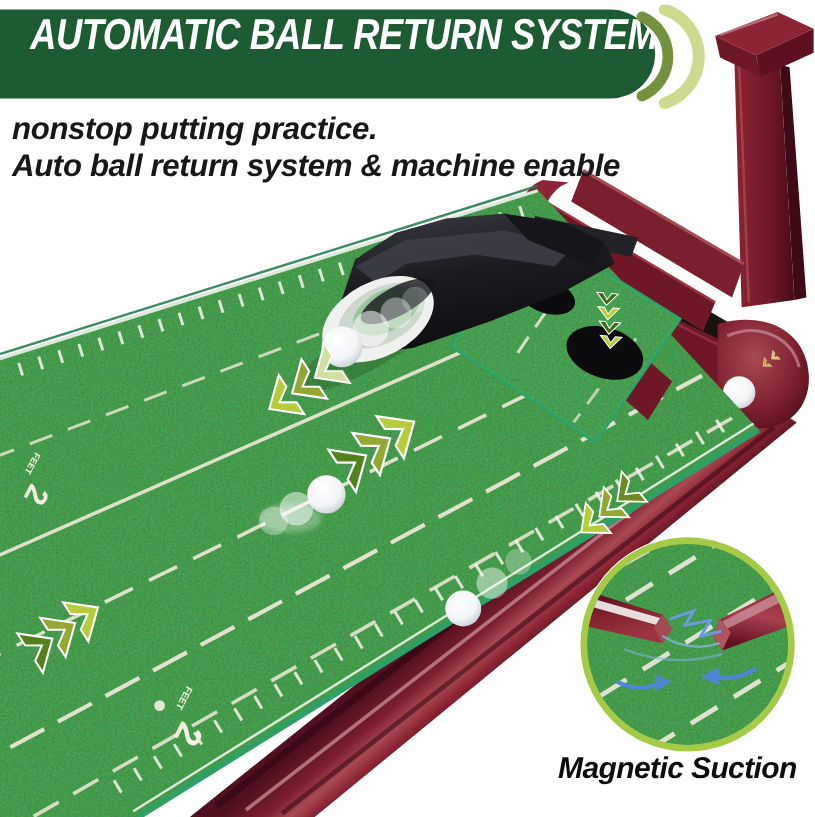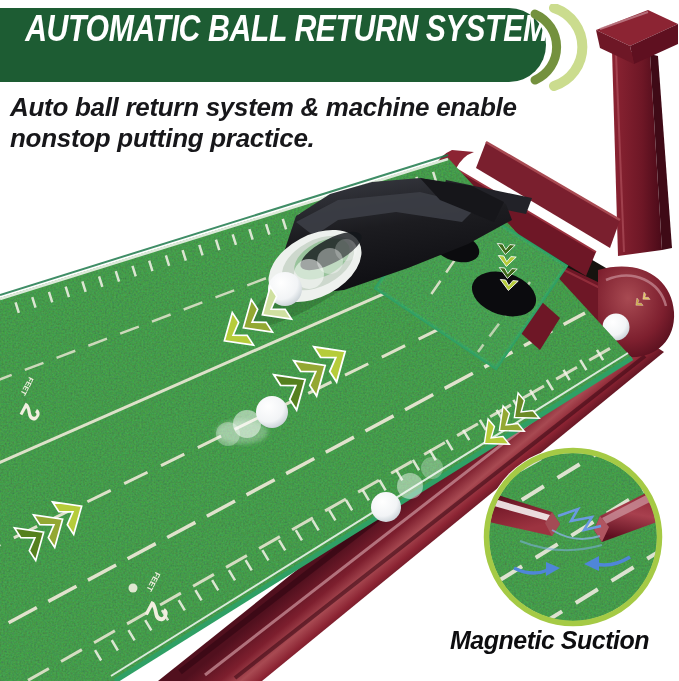--- a/index.html
+++ b/index.html
@@ -27,21 +27,21 @@
   }
   .swoosh{position:absolute;left:527px;top:4px;}
   .subtitle{
     position:absolute;left:10px;top:92px;width:560px;
     color:var(--text-black);font-weight:700;font-style:italic;
     font-size:26px;line-height:1.2;letter-spacing:-0.3px;
   }
   .scene{position:absolute;left:0;top:0;width:679px;height:681px;}
   .inset-label{
     position:absolute;left:450px;top:626px;width:229px;
-    color:#0d0d0f;font-weight:700;font-style:italic;
+    text-align:center;color:#0d0d0f;font-weight:700;font-style:italic;
     font-size:25px;letter-spacing:-0.5px;
   }
 </style>
 </head>
 <body>
 
 <svg class="scene" viewBox="0 0 679 681" xmlns="http://www.w3.org/2000/svg">
   <defs>
     <path id="chev" d="M0,9 L17,-6 L17,3 L8,9 L17,15 L17,24 Z"></path>
     <filter id="grain" x="-2%" y="-2%" width="104%" height="104%">
@@ -299,17 +299,17 @@
 
 <div class="banner">
   <div class="banner-title">AUTOMATIC BALL RETURN SYSTEM</div>
 </div>
 <svg class="swoosh" width="110" height="90" viewBox="0 0 110 90">
   <path d="M8,10 A36,36 0 0 1 8,76" fill="none" stroke="#74913e" stroke-width="9" stroke-linecap="round"></path>
   <path d="M27,4 A41,41 0 0 1 27,82" fill="none" stroke="#cbdc8e" stroke-width="10" stroke-linecap="round"></path>
 </svg>
 
 <div class="subtitle">
+  <div>nonstop putting practice.</div>
   <div>Auto ball return system &amp; machine enable</div>
-  <div>nonstop putting practice.</div>
 </div>
 
 <div class="inset-label">Magnetic Suction</div>
 
 </body></html>

